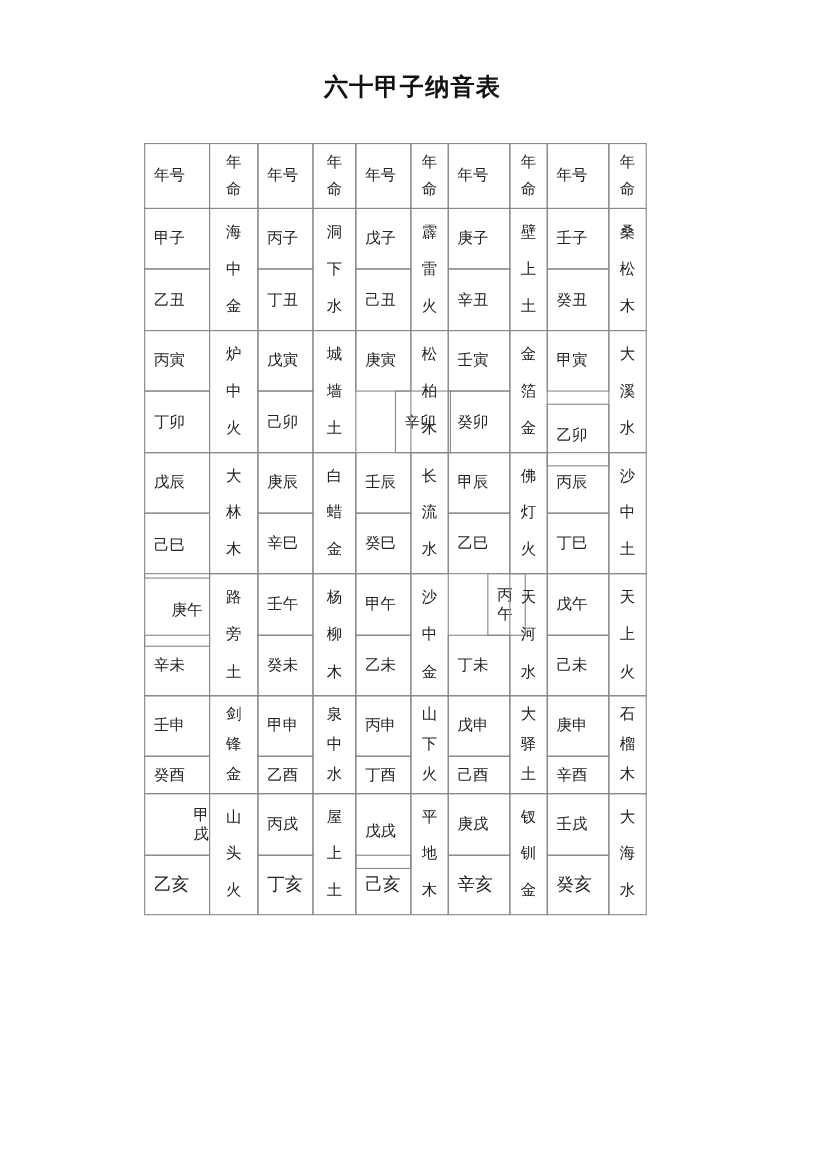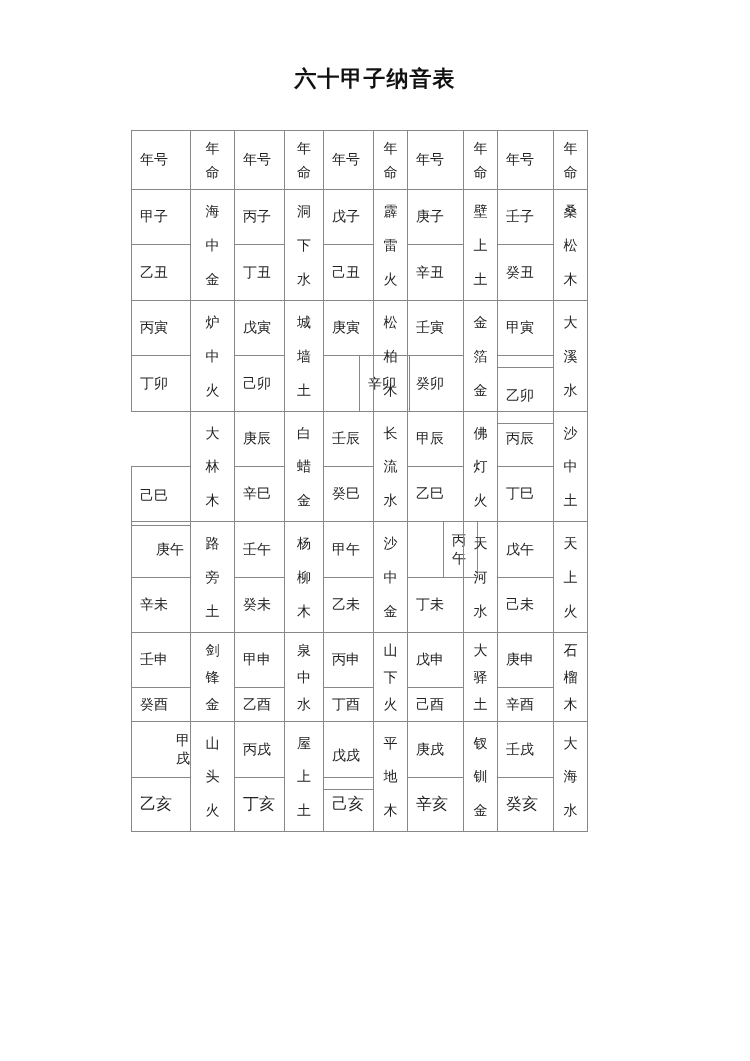--- a/index.html
+++ b/index.html
@@ -36,27 +36,28 @@
       <span>中</span>
       <span>金</span>
     </div>
     <div class="cell name" style="left: 0px; top: 170px; width: 60px; height: 56px;">丙寅</div>
     <div class="cell name" style="left: 0px; top: 225px; width: 60px; height: 57px;">丁卯</div>
     <div class="cell mingcol" style="left: 59px; top: 170px; width: 45px; height: 112px;">
       <span>炉</span>
       <span>中</span>
       <span>火</span>
     </div>
+    <div class="cell name" style="left: 0px; top: 281px; width: 60px; height: 56px;">戊辰</div>
     <div class="cell name" style="left: 0px; top: 336px; width: 60px; height: 60px;">己巳</div>
     <div class="cell mingcol" style="left: 59px; top: 281px; width: 45px; height: 111px;">
       <span>大</span>
       <span>林</span>
       <span>木</span>
     </div>
-    <div class="cell name" style="left: 0px; top: 391px; width: 60px; height: 57px; padding-left: 24px;">庚午</div>
+    <div class="cell name" style="left: 0px; top: 391px; width: 60px; height: 67px; padding-left: 24px;">庚午</div>
     <div class="cell name" style="left: 0px; top: 447px; width: 60px; height: 56px;">辛未</div>
     <div class="cell mingcol" style="left: 59px; top: 391px; width: 45px; height: 112px;">
       <span>路</span>
       <span>旁</span>
       <span>土</span>
     </div>
     <div class="cell name" style="left: 0px; top: 502px; width: 60px; height: 56px;">壬申</div>
     <div class="cell name" style="left: 0px; top: 557px; width: 60px; height: 35px;">癸酉</div>
     <div class="cell mingcol" style="left: 59px; top: 502px; width: 45px; height: 90px;">
       <span>剑</span>

